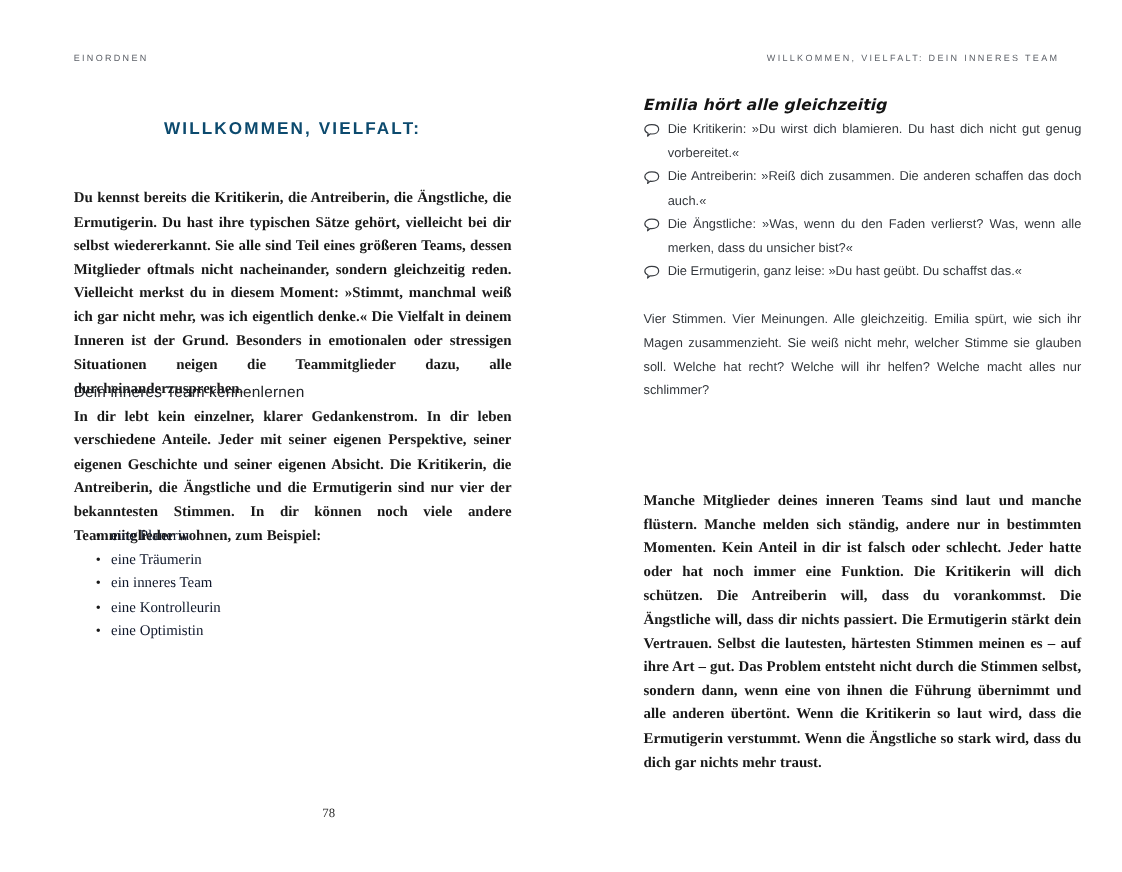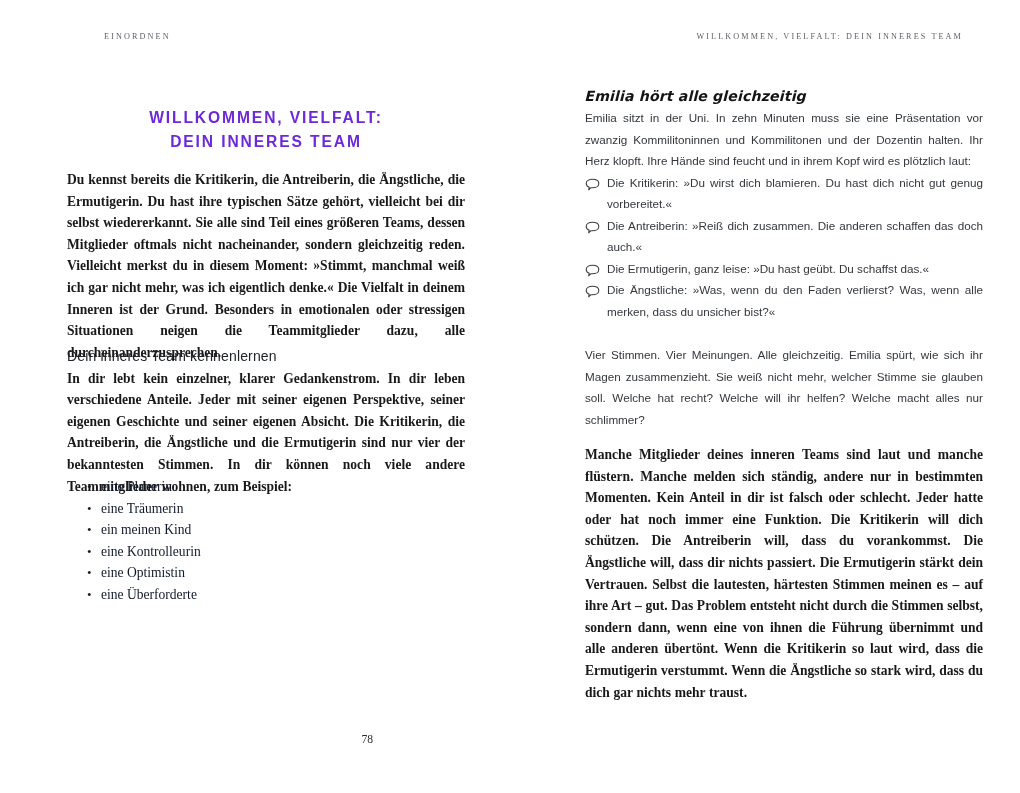--- a/index.html
+++ b/index.html
@@ -18,29 +18,28 @@
   .spread {
     position: relative;
     width: 1020px;
     height: 793px;
     box-sizing: border-box;
   }
 
   
   .running-head {
     position: absolute;
-    top: 32px;
-    font-family: Liberation Serif, serif;
+    top: 48px;
+    font-family: Liberation Sans, sans-serif;
     font-size: 8.2px;
     letter-spacing: 2.1px;
     color: #5d6168;
     text-transform: uppercase;
     font-weight: 400;
     white-space: nowrap;
-    margin-left: 37px;
   }
   .running-head.left  { left: 67px; }
   .running-head.right { right: 57px; text-align: center; }
 
   
   .page {
     position: absolute;
     top: 0;
     height: 793px;
     box-sizing: border-box;
@@ -55,21 +54,21 @@
   }
 
   
   .chapter-title {
     font-family: "Liberation Sans", sans-serif;
     font-size: 15.6px;
     font-weight: 600;
     letter-spacing: 1.9px;
     text-align: center;
     line-height: 1.55;
-    color: #6d28d9;
+    color: #0c4a6e;
     text-transform: uppercase;
   }
   .chapter-title .tl { display: block; }
 
   
   p.serif {
     font-family: "Liberation Serif", serif;
     font-size: 13.55px;
     line-height: 21.6px;
     text-align: justify;
@@ -162,72 +161,69 @@
 
   .block-gap-22 { height: 22px; }
 
   
   .folio {
     position: absolute;
     bottom: 47px;
     font-family: "Liberation Serif", serif;
     font-size: 11.6px;
     color: #2b2b2b;
-    text-align: right;
+    text-align: left;
     width: 80px;
   }
   .folio.left  { left: 226px; }
 </style>
 </head>
 <body>
 
 <div class="spread">
 
   <div class="running-head left">EINORDNEN</div>
   <div class="running-head right">WILLKOMMEN, VIELFALT: DEIN INNERES TEAM</div>
 
   <div class="page page-left">
 
     <div class="col-body" style="top:106px;">
       <div class="chapter-title">
         <span class="tl">WILLKOMMEN, VIELFALT:</span>
-        <span class="tl">DEIN INNERES TEAM</span>
       </div>
     </div>
 
     <div class="col-body" style="top:169px;">
       <p class="serif">Du kennst bereits die Kritikerin, die Antreiberin, die Ängstliche, die Ermutigerin. Du hast ihre typischen Sätze gehört, vielleicht bei dir selbst wiedererkannt. Sie alle sind Teil eines größeren Teams, dessen Mitglieder oftmals nicht nacheinander, sondern gleichzeitig reden. Vielleicht merkst du in diesem Moment: »Stimmt, manchmal weiß ich gar nicht mehr, was ich eigentlich denke.« Die Vielfalt in deinem Inneren ist der Grund. Besonders in emotionalen oder stressigen Situationen neigen die Teammitglieder dazu, alle durcheinanderzusprechen.</p>
     </div>
 
     <div class="col-body" style="top:346px;">
       <h3 class="sub">Dein inneres Team kennenlernen</h3>
       <p class="serif" style="margin-top:0;">In dir lebt kein einzelner, klarer Gedankenstrom. In dir leben verschiedene Anteile. Jeder mit seiner eigenen Perspektive, seiner eigenen Geschichte und seiner eigenen Absicht. Die Kritikerin, die Antreiberin, die Ängstliche und die Ermutigerin sind nur vier der bekanntesten Stimmen. In dir können noch viele andere Teammitglieder wohnen, zum Beispiel:</p>
     </div>
 
     <div class="col-body" style="top:476px;">
       <ul class="serif-list">
         <li>eine Planerin</li>
         <li>eine Träumerin</li>
-        <li>ein meinen Kind</li>
+        <li>ein inneres Team</li>
         <li>eine Kontrolleurin</li>
         <li>eine Optimistin</li>
-        <li>eine Überforderte</li>
       </ul>
     </div>
 
     <div class="folio left">78</div>
   </div>
 
   <div class="page page-right">
 
     <div class="col-body" style="top:88px;">
       <div>
         <div class="example-heading">Emilia hört alle gleichzeitig</div>
 
-        <p class="sans">Emilia sitzt in der Uni. In zehn Minuten muss sie eine Präsentation vor zwanzig Kommilitoninnen und Kommilitonen und der Dozentin halten. Ihr Herz klopft. Ihre Hände sind feucht und in ihrem Kopf wird es plötzlich laut:</p>
 
         <ul class="bubble-list">
           <li>
             <span class="bubble-icon">
               <svg viewBox="0 0 15 13" width="15" height="13" aria-hidden="true">
                 <path d="M7.5 1.2C3.9 1.2 1.2 3.0 1.2 5.4c0 1.6 1.2 3.0 3.0 3.8
                          l-0.5 2.6 2.3-2.1c0.5 0.1 1.0 0.1 1.5 0.1
                          c3.6 0 6.3-1.8 6.3-4.4S11.1 1.2 7.5 1.2z" fill="none" stroke="#3a3e43" stroke-width="1.1" stroke-linejoin="round"></path>
               </svg>
             </span>
@@ -244,31 +240,31 @@
             <span>Die Antreiberin: »Reiß dich zusammen. Die anderen schaffen das doch auch.«</span>
           </li>
           <li>
             <span class="bubble-icon">
               <svg viewBox="0 0 15 13" width="15" height="13" aria-hidden="true">
                 <path d="M7.5 1.2C3.9 1.2 1.2 3.0 1.2 5.4c0 1.6 1.2 3.0 3.0 3.8
                          l-0.5 2.6 2.3-2.1c0.5 0.1 1.0 0.1 1.5 0.1
                          c3.6 0 6.3-1.8 6.3-4.4S11.1 1.2 7.5 1.2z" fill="none" stroke="#3a3e43" stroke-width="1.1" stroke-linejoin="round"></path>
               </svg>
             </span>
+            <span>Die Ängstliche: »Was, wenn du den Faden verlierst? Was, wenn alle merken, dass du unsicher bist?«</span>
+          </li>
+          <li>
+            <span class="bubble-icon">
+              <svg viewBox="0 0 15 13" width="15" height="13" aria-hidden="true">
+                <path d="M7.5 1.2C3.9 1.2 1.2 3.0 1.2 5.4c0 1.6 1.2 3.0 3.0 3.8
+                         l-0.5 2.6 2.3-2.1c0.5 0.1 1.0 0.1 1.5 0.1
+                         c3.6 0 6.3-1.8 6.3-4.4S11.1 1.2 7.5 1.2z" fill="none" stroke="#3a3e43" stroke-width="1.1" stroke-linejoin="round"></path>
+              </svg>
+            </span>
             <span>Die Ermutigerin, ganz leise: »Du hast geübt. Du schaffst das.«</span>
-          </li>
-          <li>
-            <span class="bubble-icon">
-              <svg viewBox="0 0 15 13" width="15" height="13" aria-hidden="true">
-                <path d="M7.5 1.2C3.9 1.2 1.2 3.0 1.2 5.4c0 1.6 1.2 3.0 3.0 3.8
-                         l-0.5 2.6 2.3-2.1c0.5 0.1 1.0 0.1 1.5 0.1
-                         c3.6 0 6.3-1.8 6.3-4.4S11.1 1.2 7.5 1.2z" fill="none" stroke="#3a3e43" stroke-width="1.1" stroke-linejoin="round"></path>
-              </svg>
-            </span>
-            <span>Die Ängstliche: »Was, wenn du den Faden verlierst? Was, wenn alle merken, dass du unsicher bist?«</span>
           </li>
         </ul>
 
         <div class="block-gap-22"></div>
 
         <p class="sans">Vier Stimmen. Vier Meinungen. Alle gleichzeitig. Emilia spürt, wie sich ihr Magen zusammenzieht. Sie weiß nicht mehr, welcher Stimme sie glauben soll. Welche hat recht? Welche will ihr helfen? Welche macht alles nur schlimmer?</p>
       </div>
     </div>
 
     <div class="col-body" style="top:434px;margin-top:10px;">

